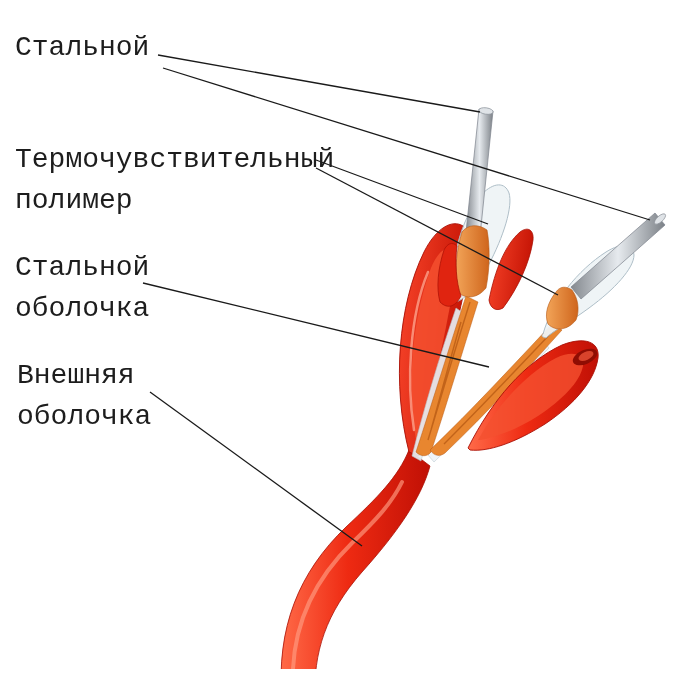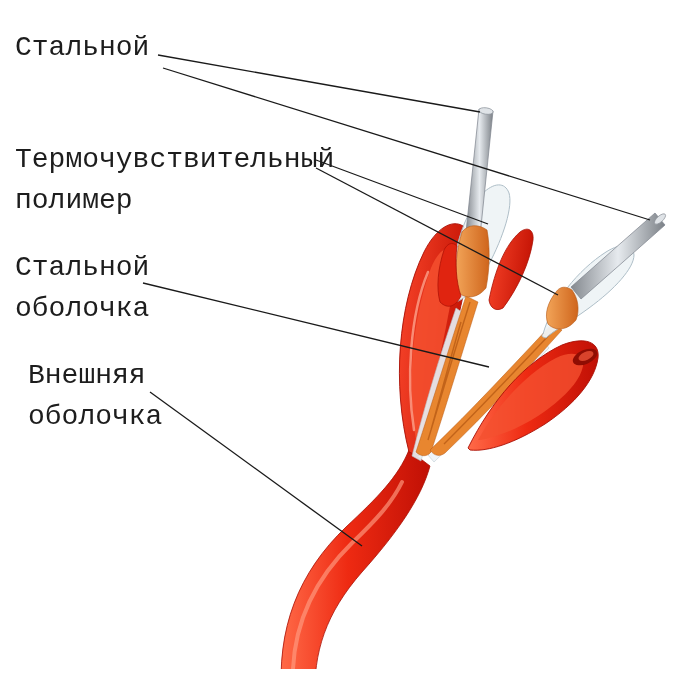--- a/index.html
+++ b/index.html
@@ -23,21 +23,21 @@
   .label {
     position: absolute;
     font-size: 28px;
     line-height: 1.45;
     color: var(--text-color, #1d1d1d);
     white-space: nowrap;
   }
   .label-steel   { left: 15px; top: 28px;  }
   .label-polymer { left: 15px; top: 140px; }
   .label-sheath  { left: 15px; top: 248px; }
-  .label-outer   { left: 28px; top: 356px; }
+  .label-outer   { left: 17px; top: 356px; }
 
   .leader {
     stroke: var(--leader-color, #1a1a1a);
     stroke-width: 1.3;
     fill: none;
   }
 </style>
 </head>
 <body>
 

